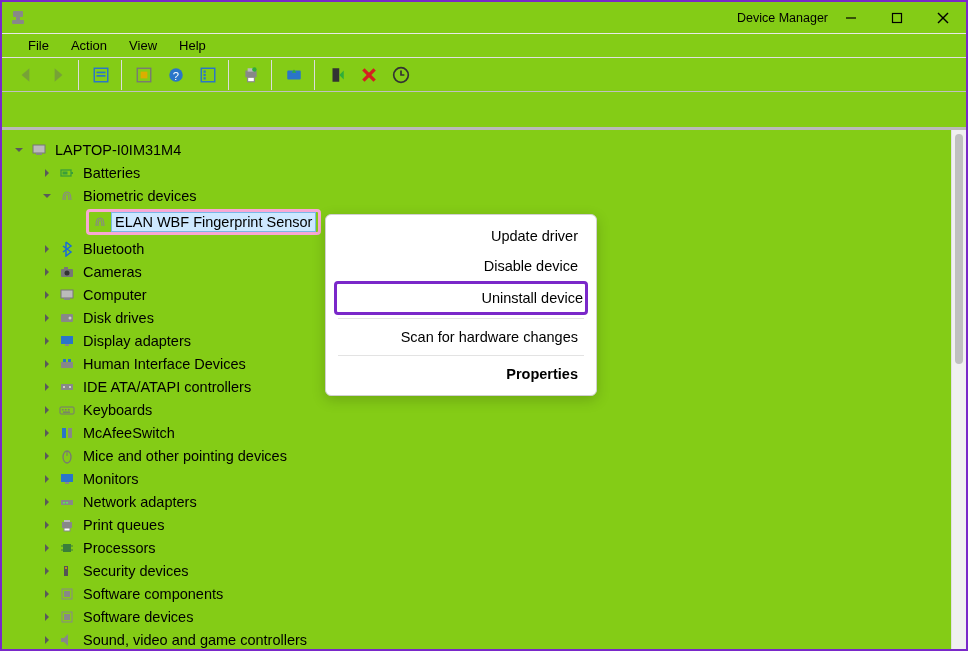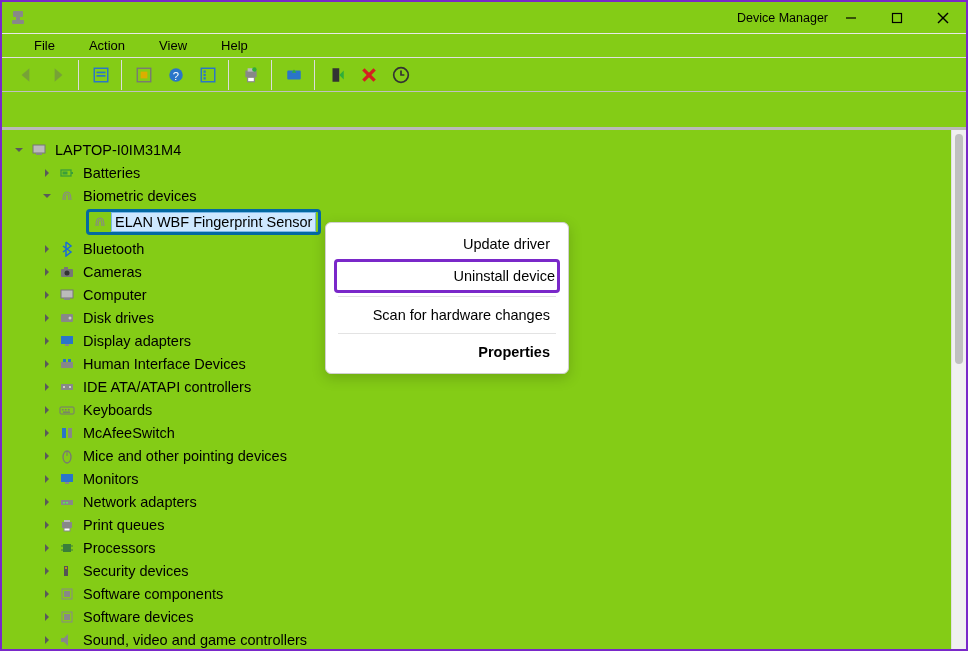--- a/index.html
+++ b/index.html
@@ -18,21 +18,21 @@
   padding: 0 0 0 8px;
   border-bottom: 1px solid #e8e8e8;
 }
 .titlebar .app-icon { width: 16px; height: 16px; margin-right: 8px; fill: #555; }
 .titlebar .title { font-size: 12.5px; color: #000; flex: 1; }
 .win-controls { display: flex; }
 .win-btn { width: 46px; height: 32px; display:flex; align-items:center; justify-content:center; cursor:pointer; }
 .win-btn svg { stroke: #000; fill:none; }
 
 .menubar {
-  height: 24px; display:flex; align-items:center; padding-left: 22px; gap: 14px;
+  height: 24px; display:flex; align-items:center; padding-left: 16px; gap: 2px;
   border-bottom: 1px solid #e0e0e0;
 }
 .menubar .menu { font-size: 13px; padding: 2px 10px; cursor:pointer; }
 
 .toolbar {
   height: 34px; display:flex; align-items:center;
   border-bottom: 1px solid #c0c0c0;
   padding: 0 4px; gap: 2px;
 }
 .tool-group {
@@ -82,32 +82,32 @@
 }
 .chevron { width:14px; height:14px; display:flex; align-items:center; justify-content:center; cursor:pointer;}
 .chevron svg { width:10px;height:10px; fill:#5a5a5a; }
 .spacer { width:14px; }
 .dev-icon { width:18px; height:18px; display:flex; align-items:center; justify-content:center; }
 .dev-icon svg { width:16px; height:16px; }
 .label { padding: 1px 3px; }
 .label.selected { background:#cde8ff; border:1px solid #7ab8e8; }
 
 .hl-purple {
-  border: 3px solid #0369a1;
+  border: 3px solid #f9a8d4;
   border-radius: 4px;
   padding: 0 2px;
   display:inline-flex; align-items:center;
   height: 26px;
 }
 .hl-purple .dev-icon { margin-right:2px;}
 
 .ctx-menu {
   position:absolute;
-  top: 220px; left: 323px;
-  width: 244px;
+  top: 212px; left: 323px;
+  width: 272px;
   background:#fff;
   border:1px solid #d0d0d0;
   border-radius:6px;
   box-shadow: 0 4px 14px rgba(0,0,0,0.18);
   padding: 6px 0;
 }
 .ctx-item {
   padding: 7px 18px;
   font-size: 14.5px;
   cursor:pointer;
@@ -615,20 +615,21 @@
         </li>
       </ul>
     </div>
     <div class="scrollbar">
       <div class="scroll-thumb"></div>
     </div>
   </div>
 
   <div class="ctx-menu">
     <div class="ctx-item">Update driver</div>
+    <div class="ctx-item">Disable device</div>
     <div class="ctx-hl">Uninstall device</div>
     <div class="ctx-sep"></div>
     <div class="ctx-item">Scan for hardware changes</div>
     <div class="ctx-sep"></div>
     <div class="ctx-item bold">Properties</div>
   </div>
 
 </div>
 
 </body></html>

